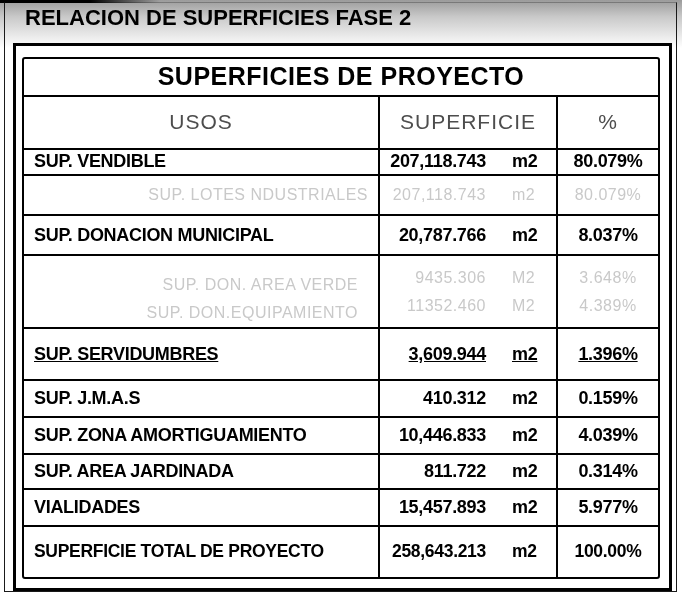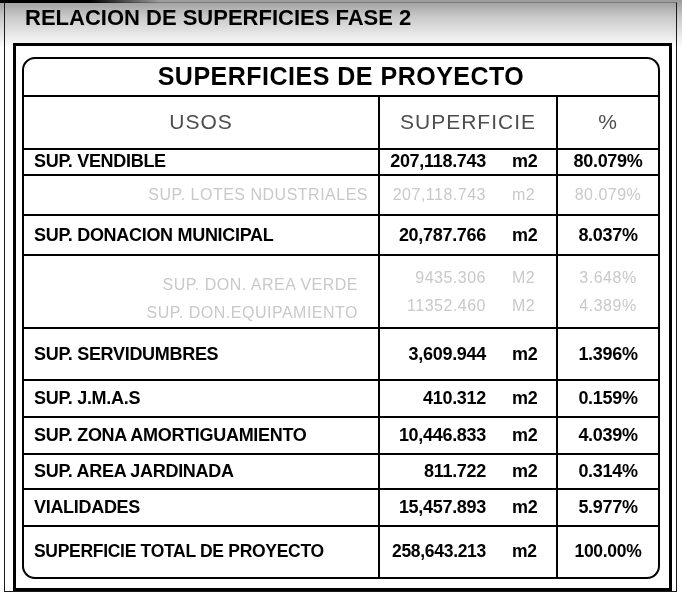--- a/index.html
+++ b/index.html
@@ -32,21 +32,21 @@
     box-sizing:border-box;
   }
   
   .outer-border{
     position:absolute;left:13px;top:43px;width:659px;height:548px;
     border:3px solid #000;box-sizing:border-box;background:#fff;
   }
   
   .inner-table{
     position:absolute;left:22px;top:57px;width:638px;height:522px;
-    border:2px solid #000;border-radius:13px;box-sizing:border-box;
+    border:2px solid #000;border-radius:3px;box-sizing:border-box;
     display:flex;flex-direction:column;overflow:hidden;background:#fff;
   }
   .t-title{
     height:39px;box-sizing:border-box;border-bottom:2px solid #000;
     display:flex;align-items:center;justify-content:center;
     font-size:25px;font-weight:700;color:#000;letter-spacing:0.5px;
   }
   .row{
     display:grid;grid-template-columns:356px 178px 1fr;
     box-sizing:border-box;border-bottom:2px solid #000;
@@ -65,21 +65,21 @@
   
   .gray-row{font-size:16px;font-weight:400;color:#c9c9c9;letter-spacing:0.5px;}
   .gray-row .c-uso{justify-content:flex-end;padding-right:10px;text-align:right;}
   
   .stack{flex-direction:column;justify-content:center;}
   .stack > div{line-height:28px;height:28px;display:flex;align-items:center;width:100%;box-sizing:border-box;}
   .stack .line-uso{justify-content:flex-end;padding-right:10px;}
   .stack .line-sup{justify-content:flex-end;padding-right:14px;padding-left:10px;}
   .stack .line-pct{justify-content:center;}
   .r0{height:27px;} .r1{height:42px;} .r2{height:41px;} .r34{height:76px;}
-  .r5{height:54px;} .r6{height:38px;} .r7{height:38px;} .r8{height:37px;}
+  .r5{height:54px;text-decoration:underline;} .r6{height:38px;} .r7{height:38px;} .r8{height:37px;}
   .r9{height:38px;} .r10{min-height:50px;font-size:17.5px;}
 </style>
 </head>
 <body>
 
 <div class="top-gradient"></div>
 <div class="top-edge"></div>
 
 <div class="sheet-title">RELACION DE SUPERFICIES FASE 2</div>
 

